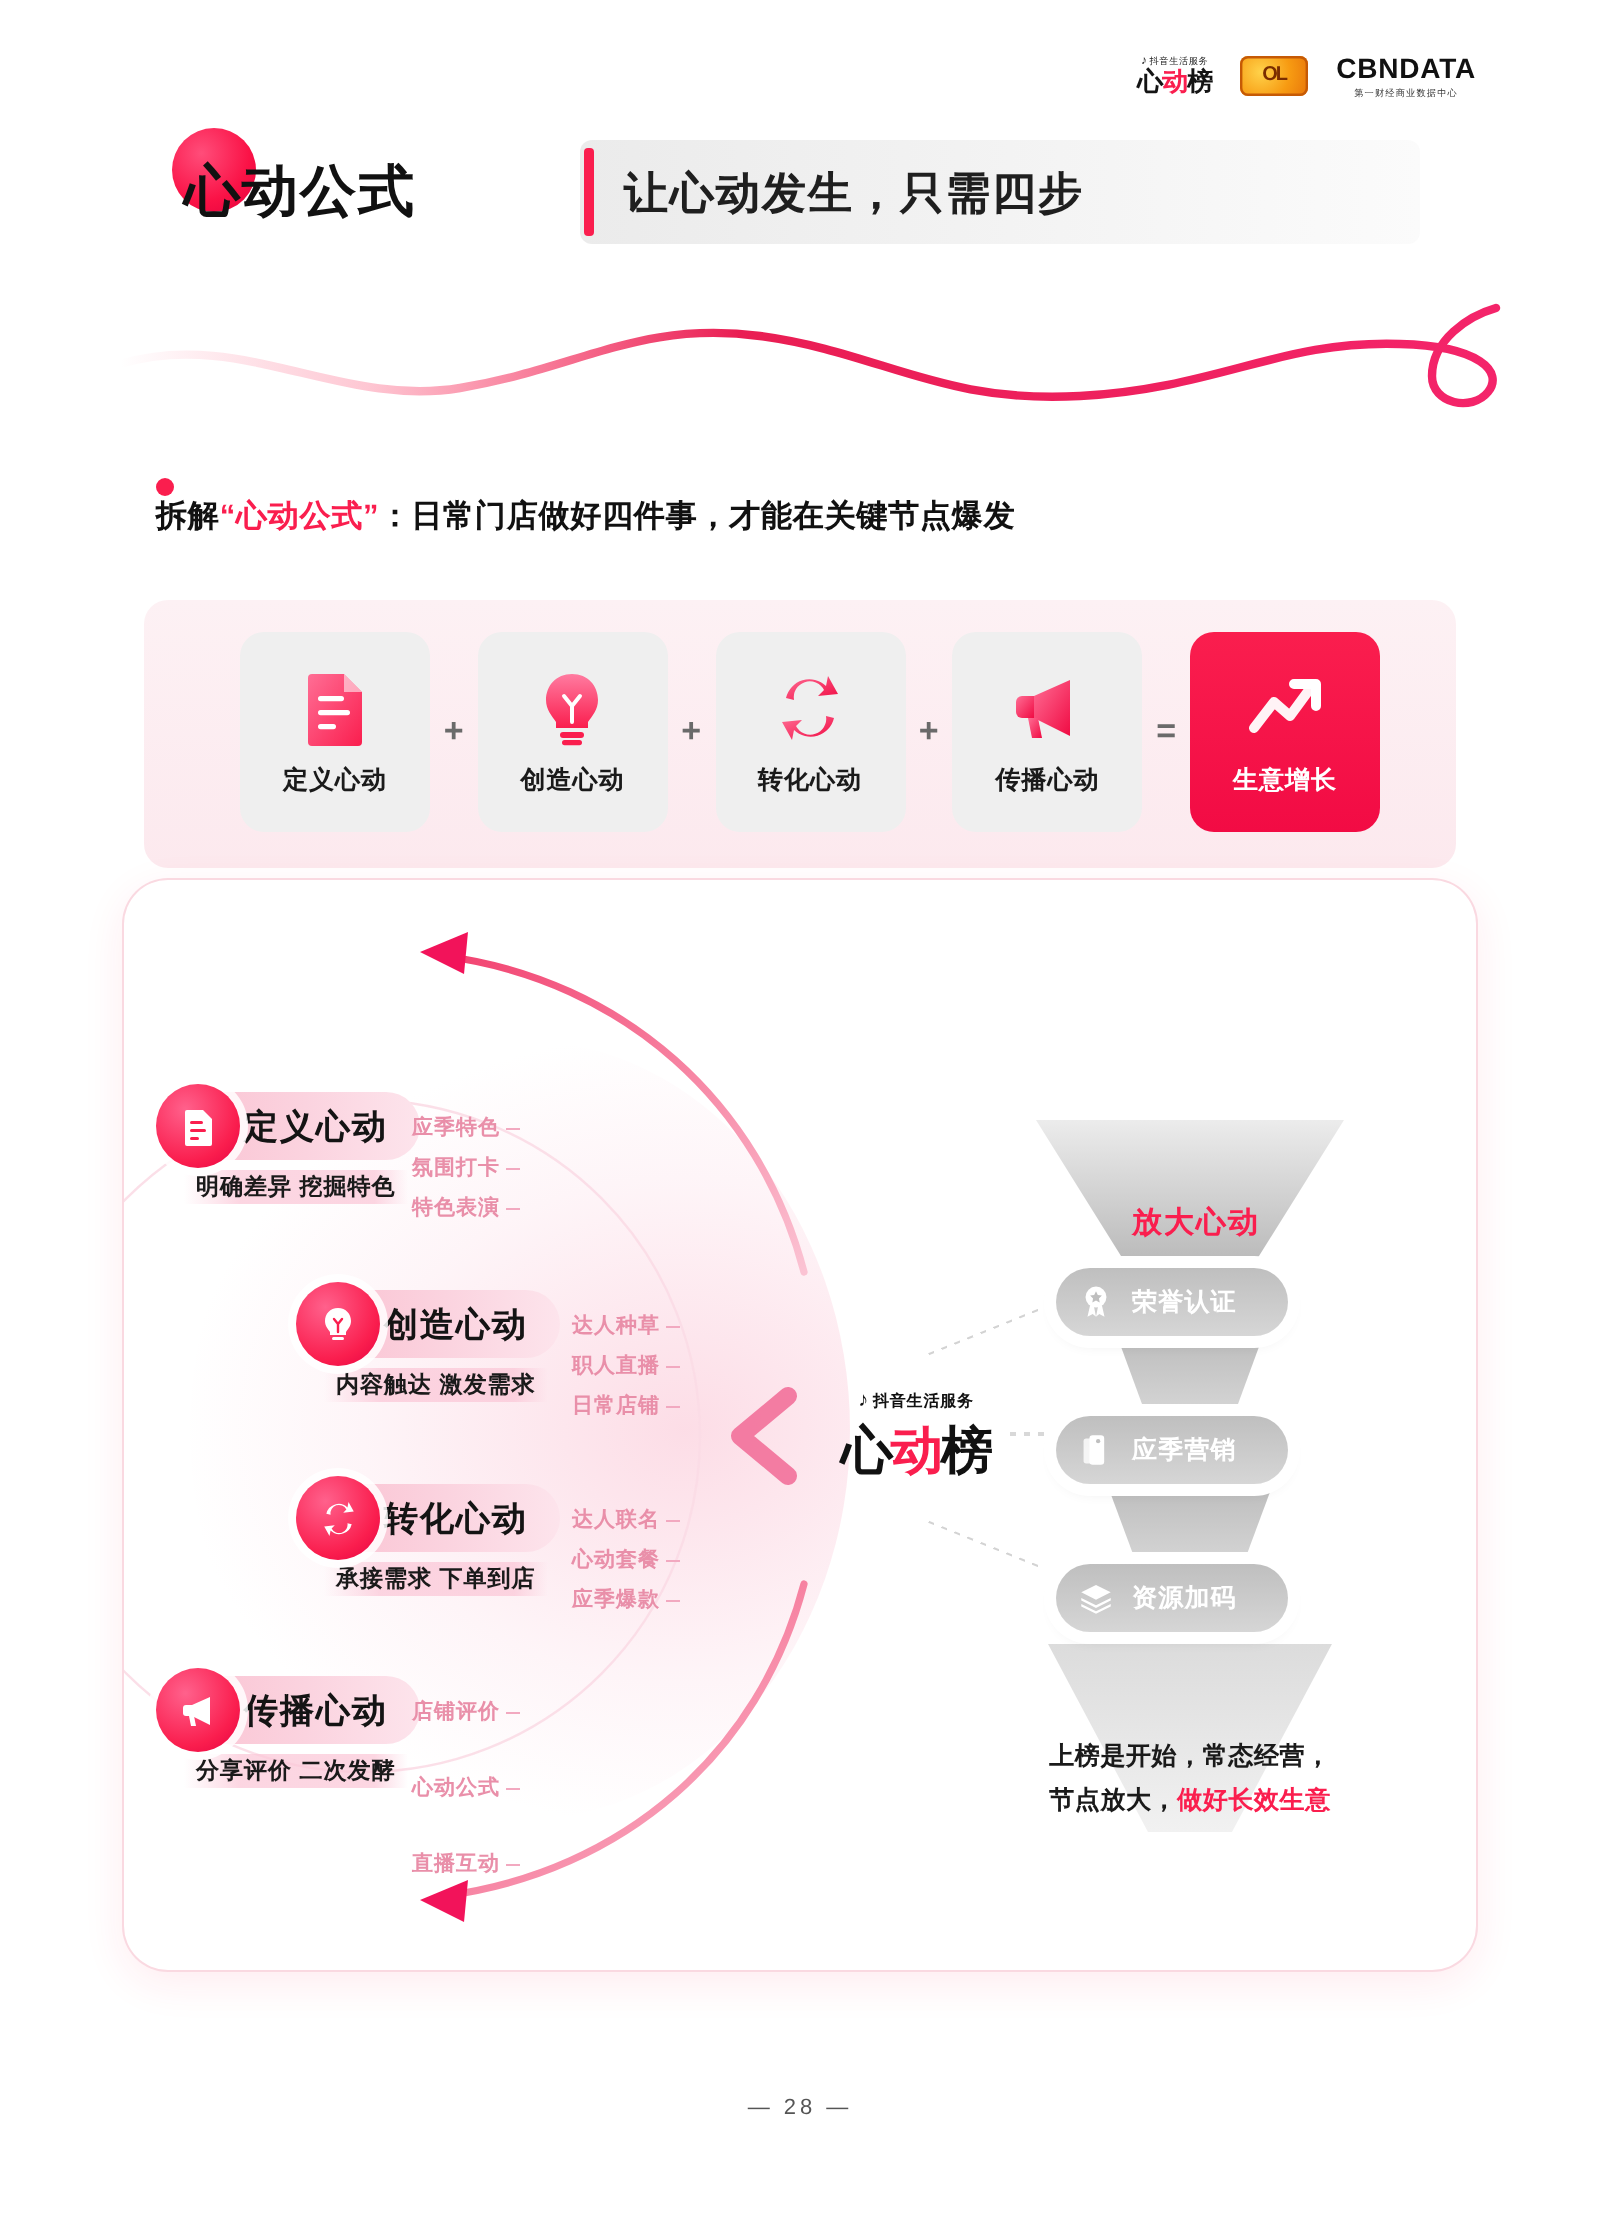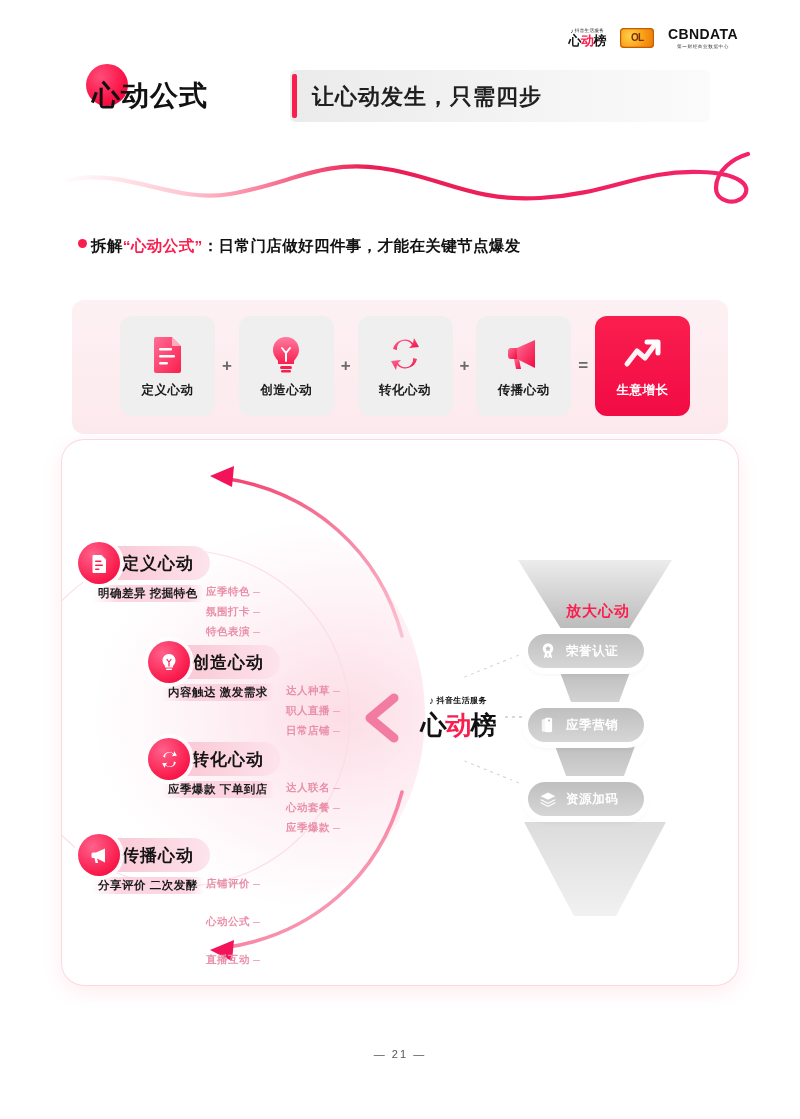--- a/index.html
+++ b/index.html
@@ -47,21 +47,21 @@
     border-radius:6px; }
   .title-accent { position:absolute; left:292px; top:74px; width:5px; height:44px;
     background:#FA1E4E; border-radius:2px; z-index:3;}
   .title-sub { position:absolute; left:312px; top:82px; font-size:22px; font-weight:800;
      color:#1f1f1f; letter-spacing:1px; z-index:3; white-space:nowrap;}
 
   
   .wave { position:absolute; left:0; top:120px; width:800px; height:110px; }
 
   
-  .lead { position:absolute; left:78px; top:236px; display:flex; align-items:flex-end; }
+  .lead { position:absolute; left:78px; top:236px; display:flex; align-items:flex-end;flex-direction:column; }
   .lead-dot { width:9px; height:9px; border-radius:50%; background:#FA1E4E; margin-right:4px; align-self:flex-start; margin-top:3px;}
   .lead-text { font-size:15.5px; font-weight:800; color:#111; letter-spacing:.4px; white-space:nowrap; }
   .lead-text .hl { color:#FA1E4E; }
 
   
   .formula-band {
     position:absolute; left:72px; top:300px; width:656px; height:134px;
     background: linear-gradient(180deg,#FDF1F4 0%, #FCE9EE 100%);
     border-radius:12px;
   }
@@ -101,21 +101,21 @@
     background: radial-gradient(circle at 35% 30%, #FF618C 0%, #FA1E4E 65%, #E60040 100%);
     display:flex; align-items:center; justify-content:center;
     box-shadow:0 0 0 4px rgba(255,255,255,.85);
   }
   .step .sub {
     margin-top:5px; margin-left:10px; display:inline-block;
     font-size:11.5px; font-weight:800; color:#1a1a1a; letter-spacing:.5px;
     background: linear-gradient(90deg, rgba(255,255,255,0) 0%, rgba(251,200,216,.75) 25%, rgba(251,200,216,.75) 85%, rgba(255,255,255,0) 100%);
     padding:1px 6px; white-space:nowrap;
   }
-  .tags { position:absolute; display:flex; flex-direction:column; gap:6px;margin-top:28px; }
+  .tags { position:absolute; display:flex; flex-direction:column; gap:6px; }
   .tags .tag {
     font-size:10.5px; font-weight:700; color:#E98FA9; letter-spacing:.5px; white-space:nowrap;
     position:relative; padding-right:10px;
   }
   .tags .tag::after {
     content:""; position:absolute; right:0; top:50%; width:7px; height:1.2px;
     background:#F2A9C0;
   }
 
   
@@ -384,21 +384,21 @@
   <div class="step" style="left:152px; top:742px;">
     <div class="pill">
       <div class="badge">
         <svg width="19" height="19" viewBox="0 0 36 36">
           <path d="M6 13 A12 12 0 0 1 26 7 l1 -5 l5 9 l-10 1 l3 -3 A8 8 0 0 0 10 14 z" fill="#fff"></path>
           <path d="M30 23 A12 12 0 0 1 10 29 l-1 5 l-5 -9 l10 -1 l-3 3 A8 8 0 0 0 26 22 z" fill="#fff"></path>
         </svg>
       </div>
       <div class="ptext">转化心动</div>
     </div>
-    <div class="sub">应季爆款 下单到店</div>
+    <div class="sub">承接需求 下单到店</div>
   </div>
   <div class="tags" style="left:286px; top:753px;">
     <div class="tag">达人联名</div>
     <div class="tag">心动套餐</div>
     <div class="tag">应季爆款</div>
   </div>
 
   <div class="step" style="left:82px; top:838px;">
     <div class="pill">
       <div class="badge">
@@ -476,16 +476,22 @@
     <div class="fp-ic">
       <svg width="18" height="18" viewBox="0 0 22 22">
         <path d="M11 3 L20 7.5 L11 12 L2 7.5 z" fill="#fff"></path>
         <path d="M2 11 L11 15.5 L20 11 L20 12.6 L11 17.1 L2 12.6 z" fill="#fff"></path>
         <path d="M2 14.6 L11 19.1 L20 14.6 L20 16.2 L11 20.7 L2 16.2 z" fill="#fff"></path>
       </svg>
     </div>
     <div class="fp-tx">资源加码</div>
   </div>
 
-
-  <div class="footer">— 21 —</div>
+  <div class="funnel-foot">
+    <div>上榜是开始，常态经营，</div>
+    <div>
+      <span>节点放大，</span><span class="hl">做好长效生意</span>
+    </div>
+  </div>
+
+  <div class="footer">— 28 —</div>
 
 </div>
 
 </body></html>

